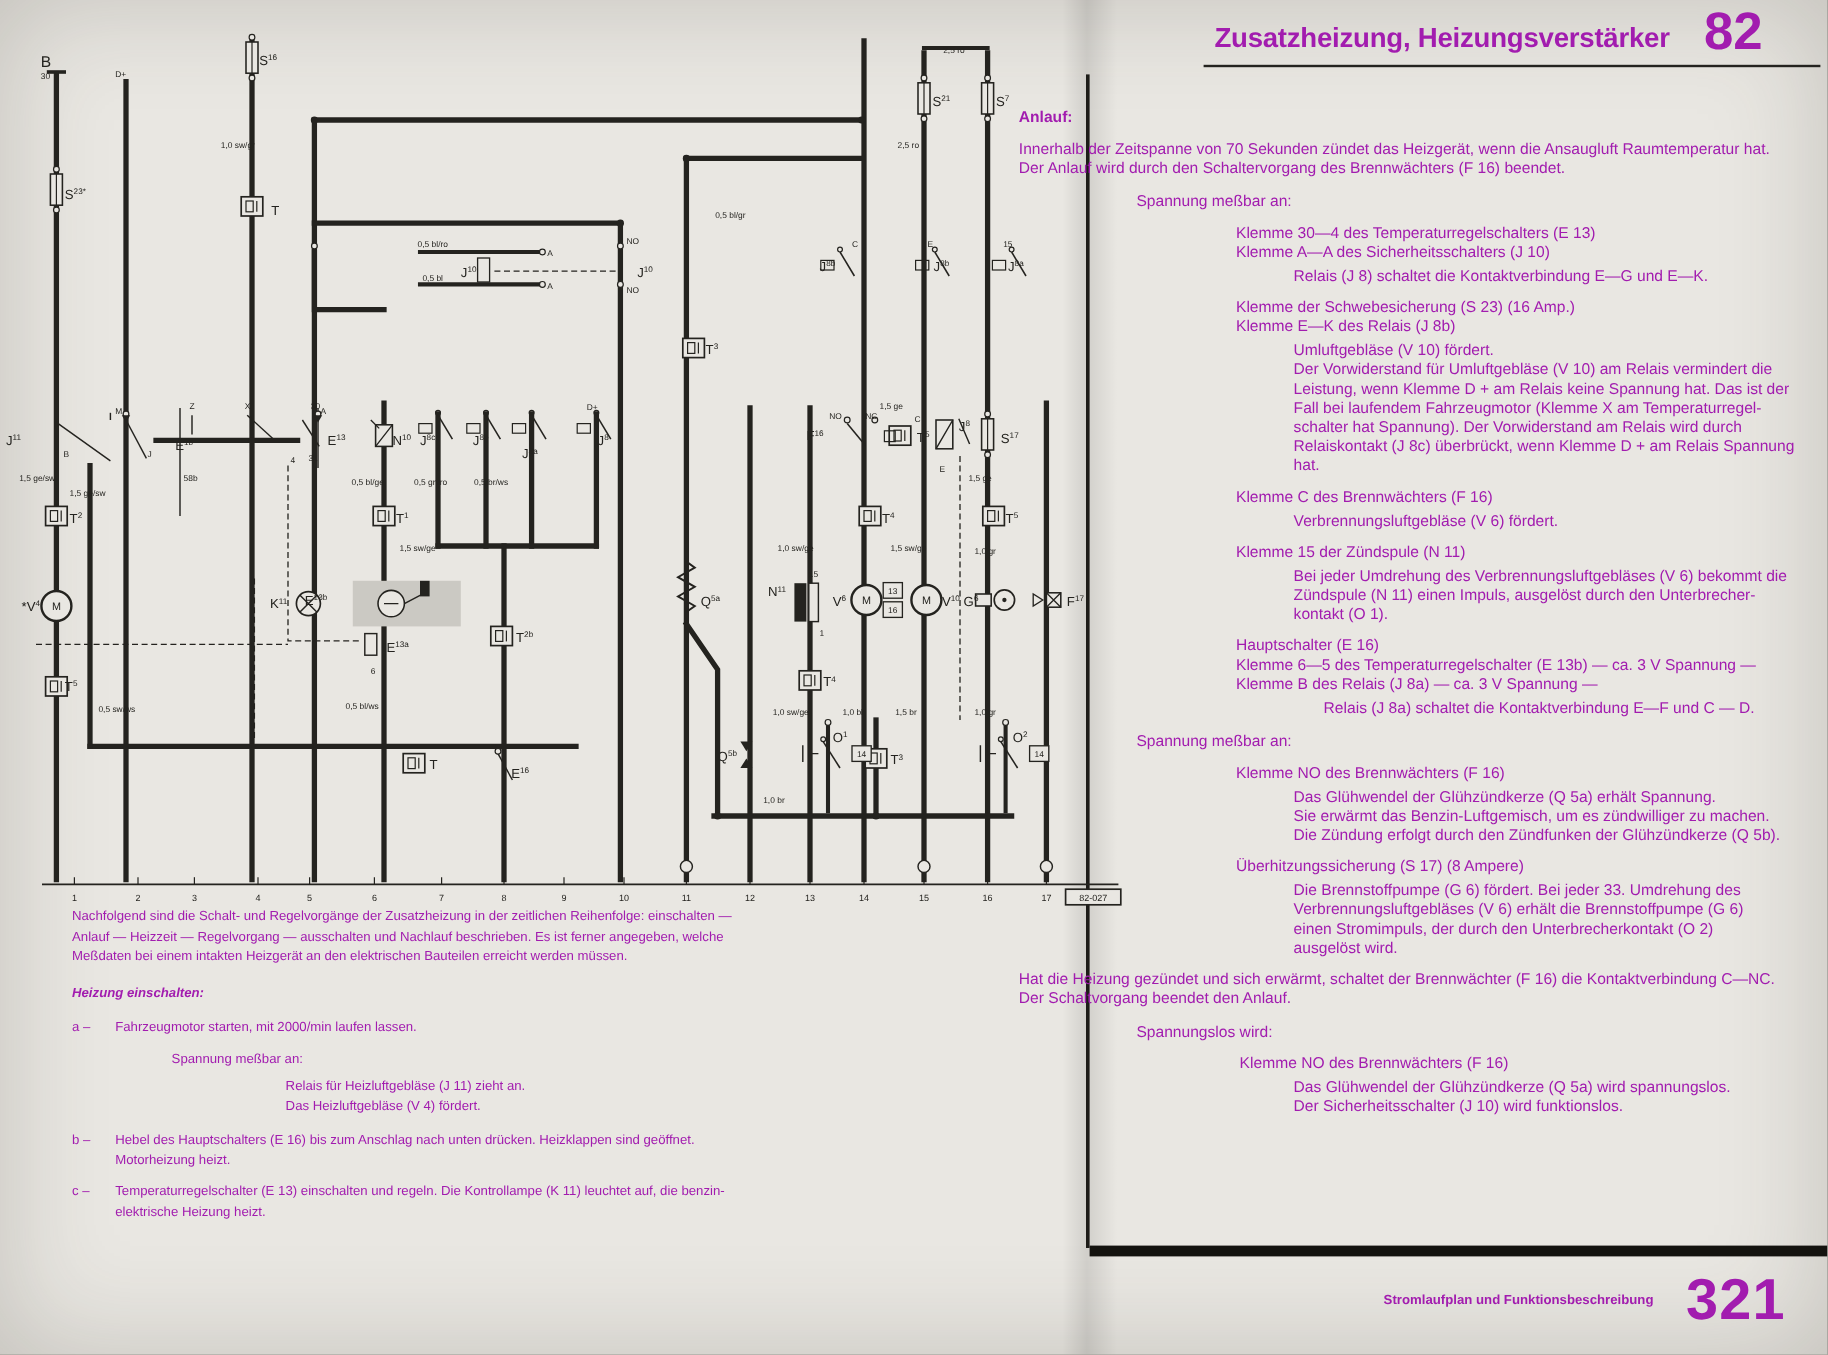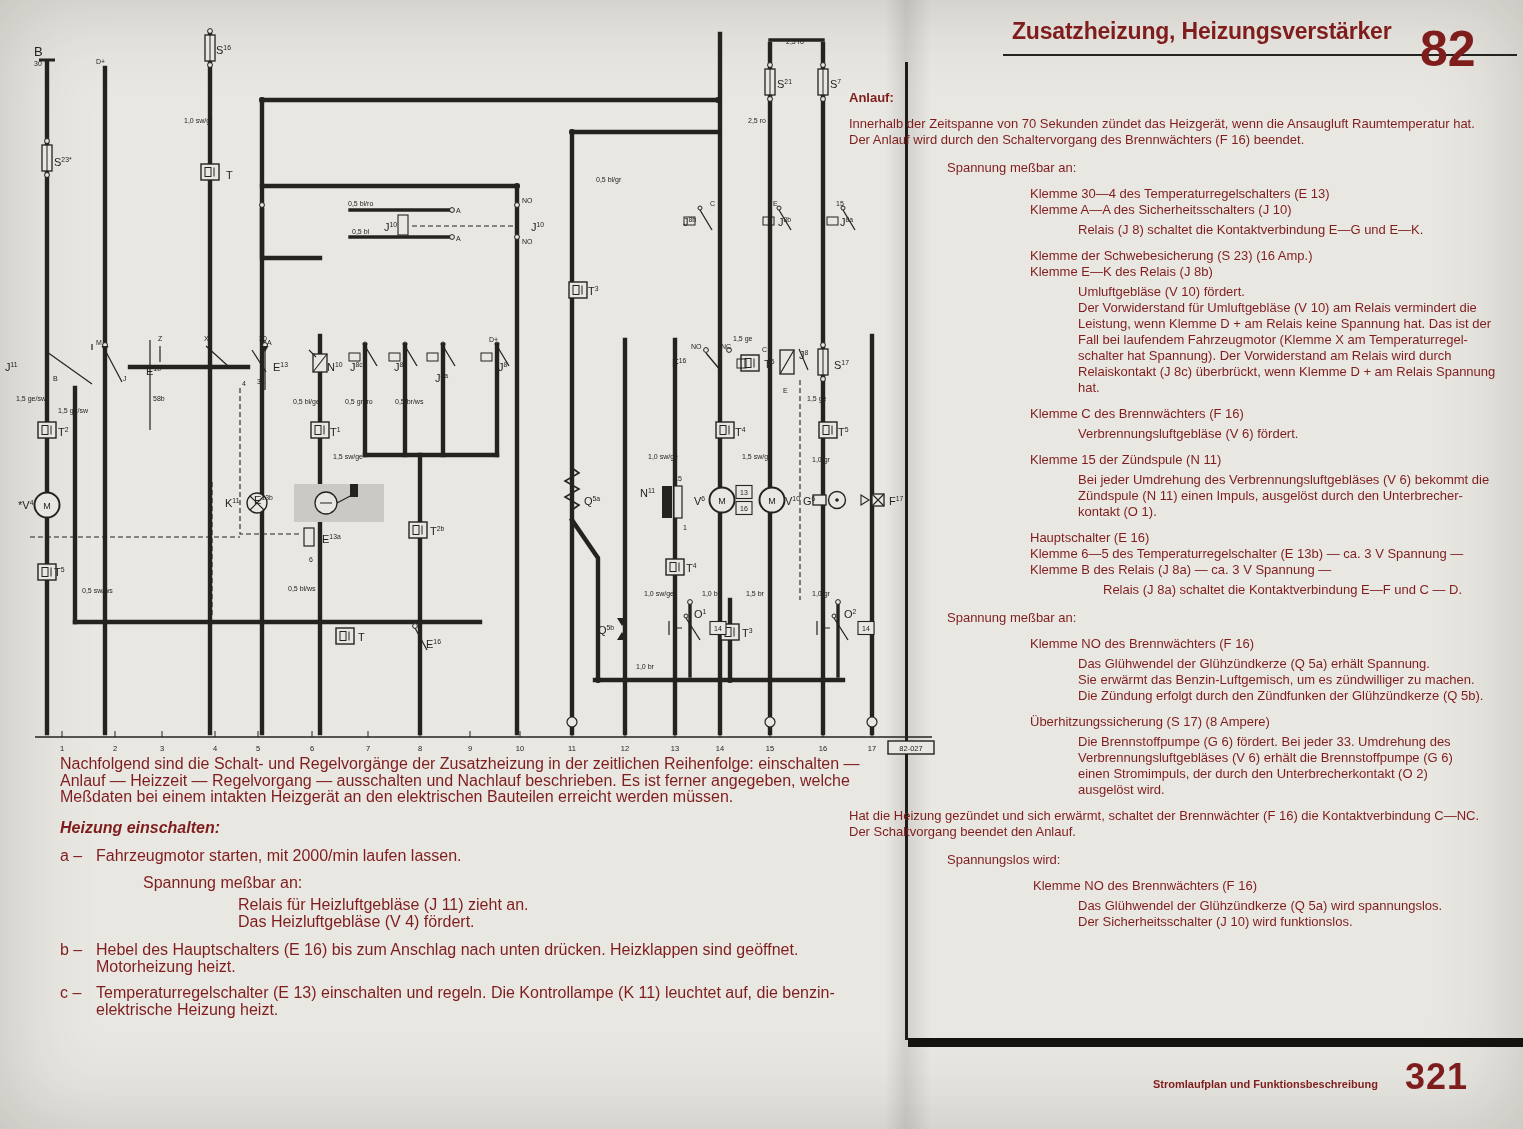--- a/index.html
+++ b/index.html
@@ -1,45 +1,45 @@
 <!DOCTYPE html>
 <html><head>
 <meta charset="utf-8">
 <style>
   html,body{margin:0;padding:0;background:#8a8880;}
   #page{
     position:relative;width:1523px;height:1129px;overflow:hidden;
-    background:#e9e7e2;color:#7f1d1d;
+    background:#e9e7e2;color:#a21caf;
     font-family:"Liberation Sans",sans-serif;
     box-shadow:inset 0 0 90px rgba(60,55,45,.22);
   }
   .gutter-shadow{position:absolute;left:885px;top:0;width:46px;height:100%;
     background:linear-gradient(90deg,rgba(0,0,0,0),rgba(0,0,0,.10) 45%,rgba(0,0,0,0));}
   .gutter-rule{position:absolute;left:905px;top:62px;width:3px;height:978px;background:#1d1c18;}
   .bottom-bar{position:absolute;left:908px;top:1038px;width:615px;height:9px;background:#14130f;}
   .header-rule{position:absolute;left:1003px;top:54px;width:514px;height:2px;background:#24231f;}
 
   .hdr-title{position:absolute;left:1012px;top:18px;font-size:23px;font-weight:bold;letter-spacing:-.2px;}
-  .hdr-chapter{position:absolute;left:1420px;top:20px;font-size:50px;font-weight:bold;}
+  .hdr-chapter{position:absolute;left:1420px;top:2px;font-size:44px;font-weight:bold;}
 
   .footer-label{position:absolute;left:1153px;top:1078px;font-size:11px;font-weight:bold;}
-  .footer-page{position:absolute;left:1405px;top:1056px;font-size:36px;font-weight:bold;letter-spacing:1px;}
+  .footer-page{position:absolute;left:1405px;top:1056px;font-size:48px;font-weight:bold;letter-spacing:1px;}
 
   
   #right-col{position:absolute;left:849px;top:90px;width:674px;font-size:13px;line-height:16px;}
   .rc-heading{font-weight:bold;margin:0 0 10px 0;white-space:pre-line;}
   .rc-p0{margin:0 0 12px 0;white-space:pre-line;}
   .rc-p1{margin:0 0 10px 98px;white-space:pre-line;}
   .rc-p2{margin:0 0 4px 181px;white-space:pre-line;}
   .rc-p2b{margin:0 0 4px 184px;white-space:pre-line;}
   .rc-p3{margin:0 0 10px 229px;white-space:pre-line;}
   .rc-p3b{margin:0 0 12px 254px;white-space:pre-line;}
 
   
-  #left-col{position:absolute;left:60px;top:756px;width:820px;font-size:16px;line-height:16.5px;}
+  #left-col{position:absolute;left:60px;top:756px;width:820px;font-size:11px;line-height:16.5px;}
   .lc-intro{margin:0 0 14px 0;white-space:pre-line;}
   .lc-h{font-weight:bold;margin:0 0 12px 0;font-style:italic;}
   .lc-item{display:flex;margin:0 0 10px 0;}
   .lc-item .pfx{flex:0 0 36px;}
   .lc-item .txt{white-space:pre-line;}
   .lc-s1{margin:0 0 6px 83px;}
   .lc-s2{margin:0 0 6px 132px;}
   .lc-s3{margin:0 0 12px 178px;white-space:pre-line;}
 
   #schematic{position:absolute;left:0;top:0;}

